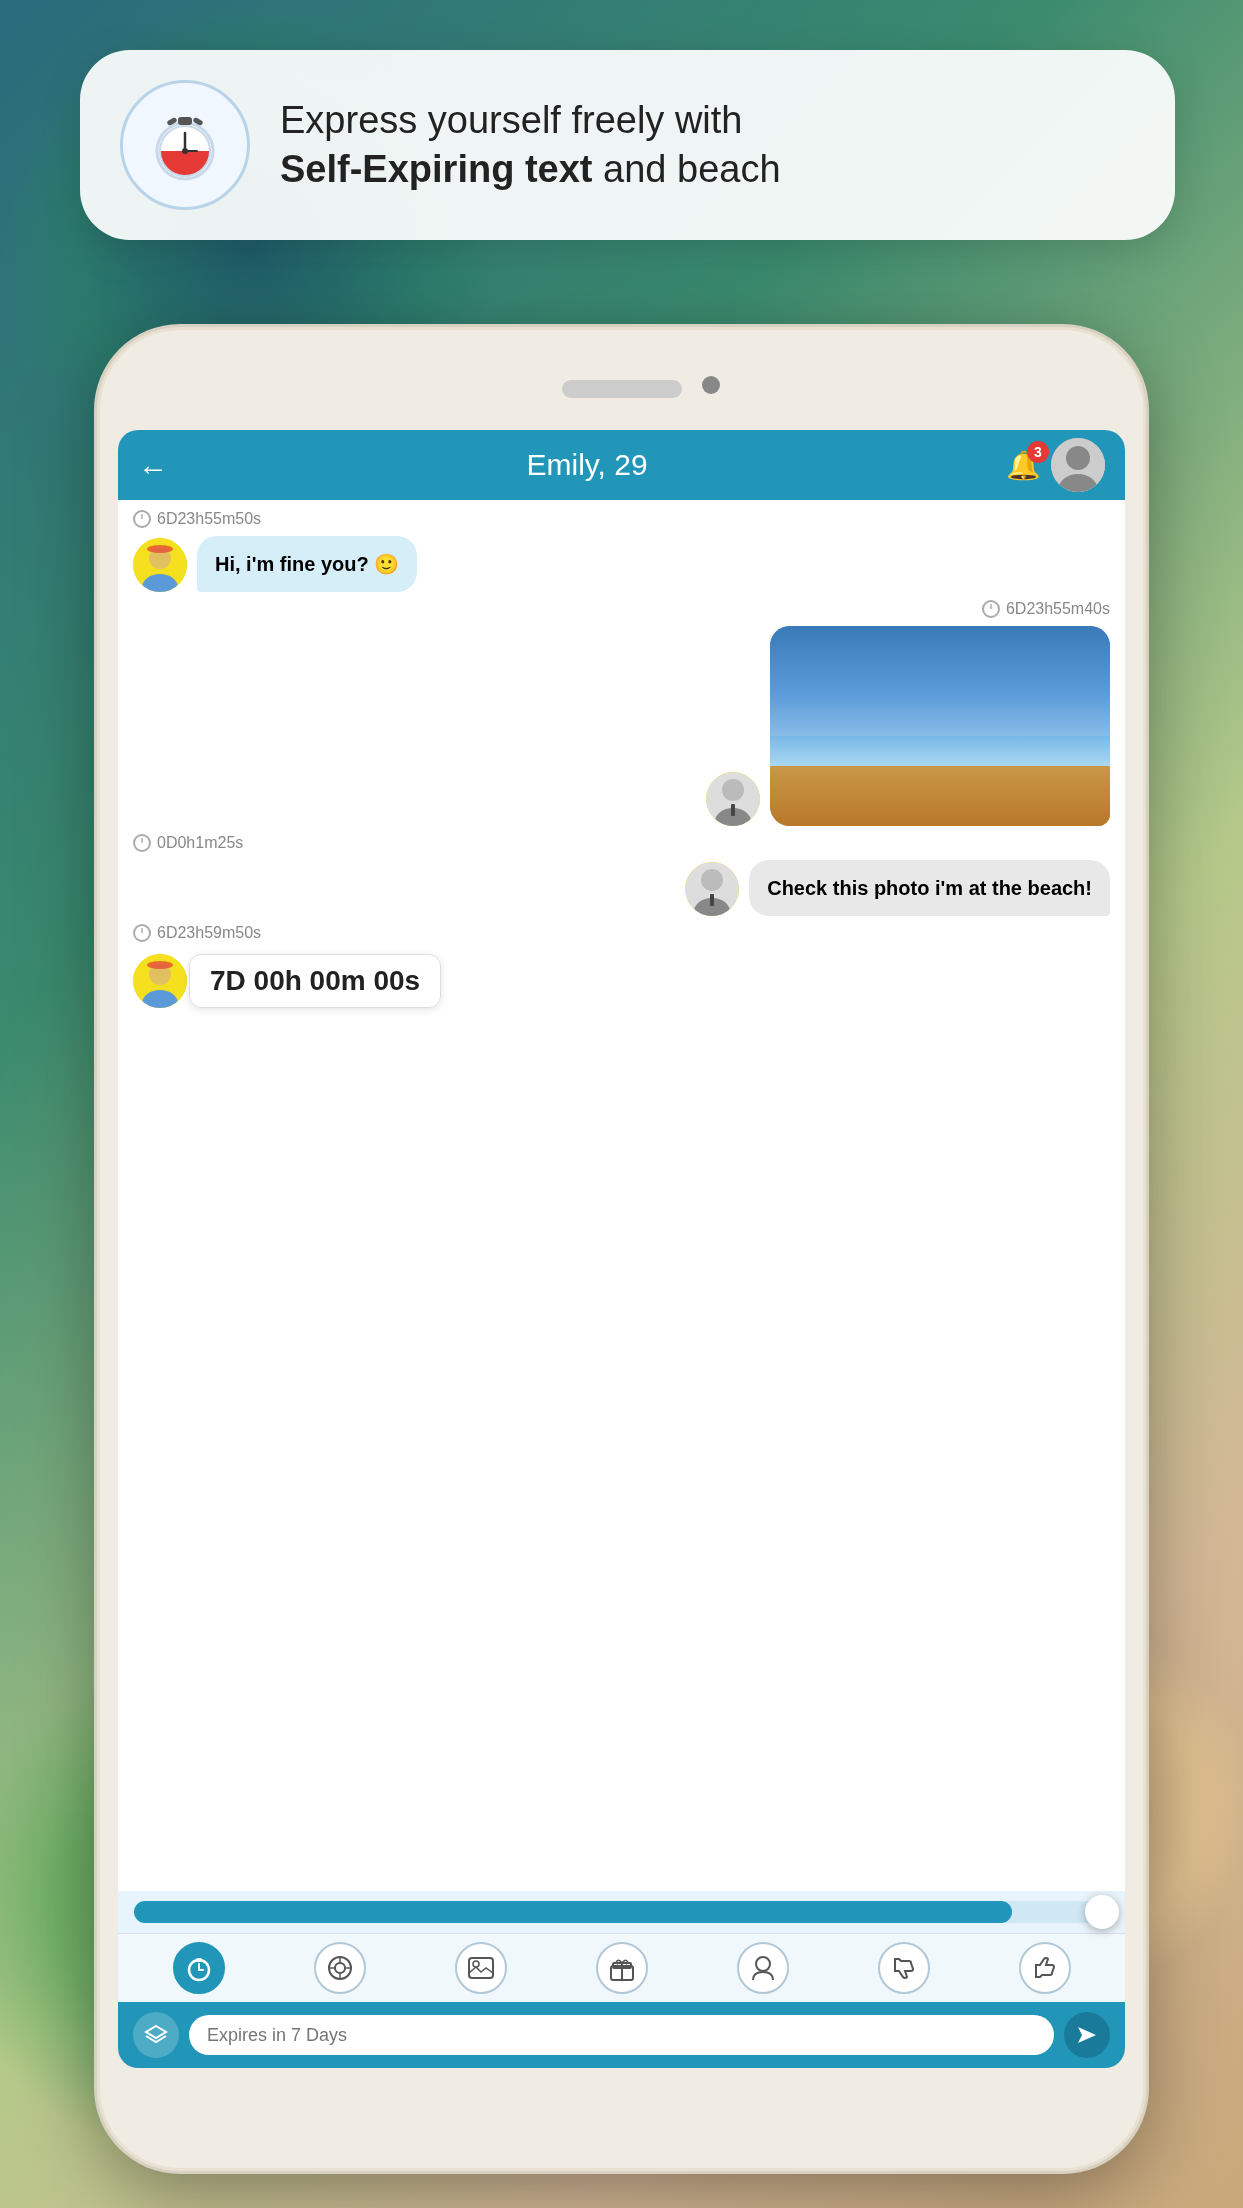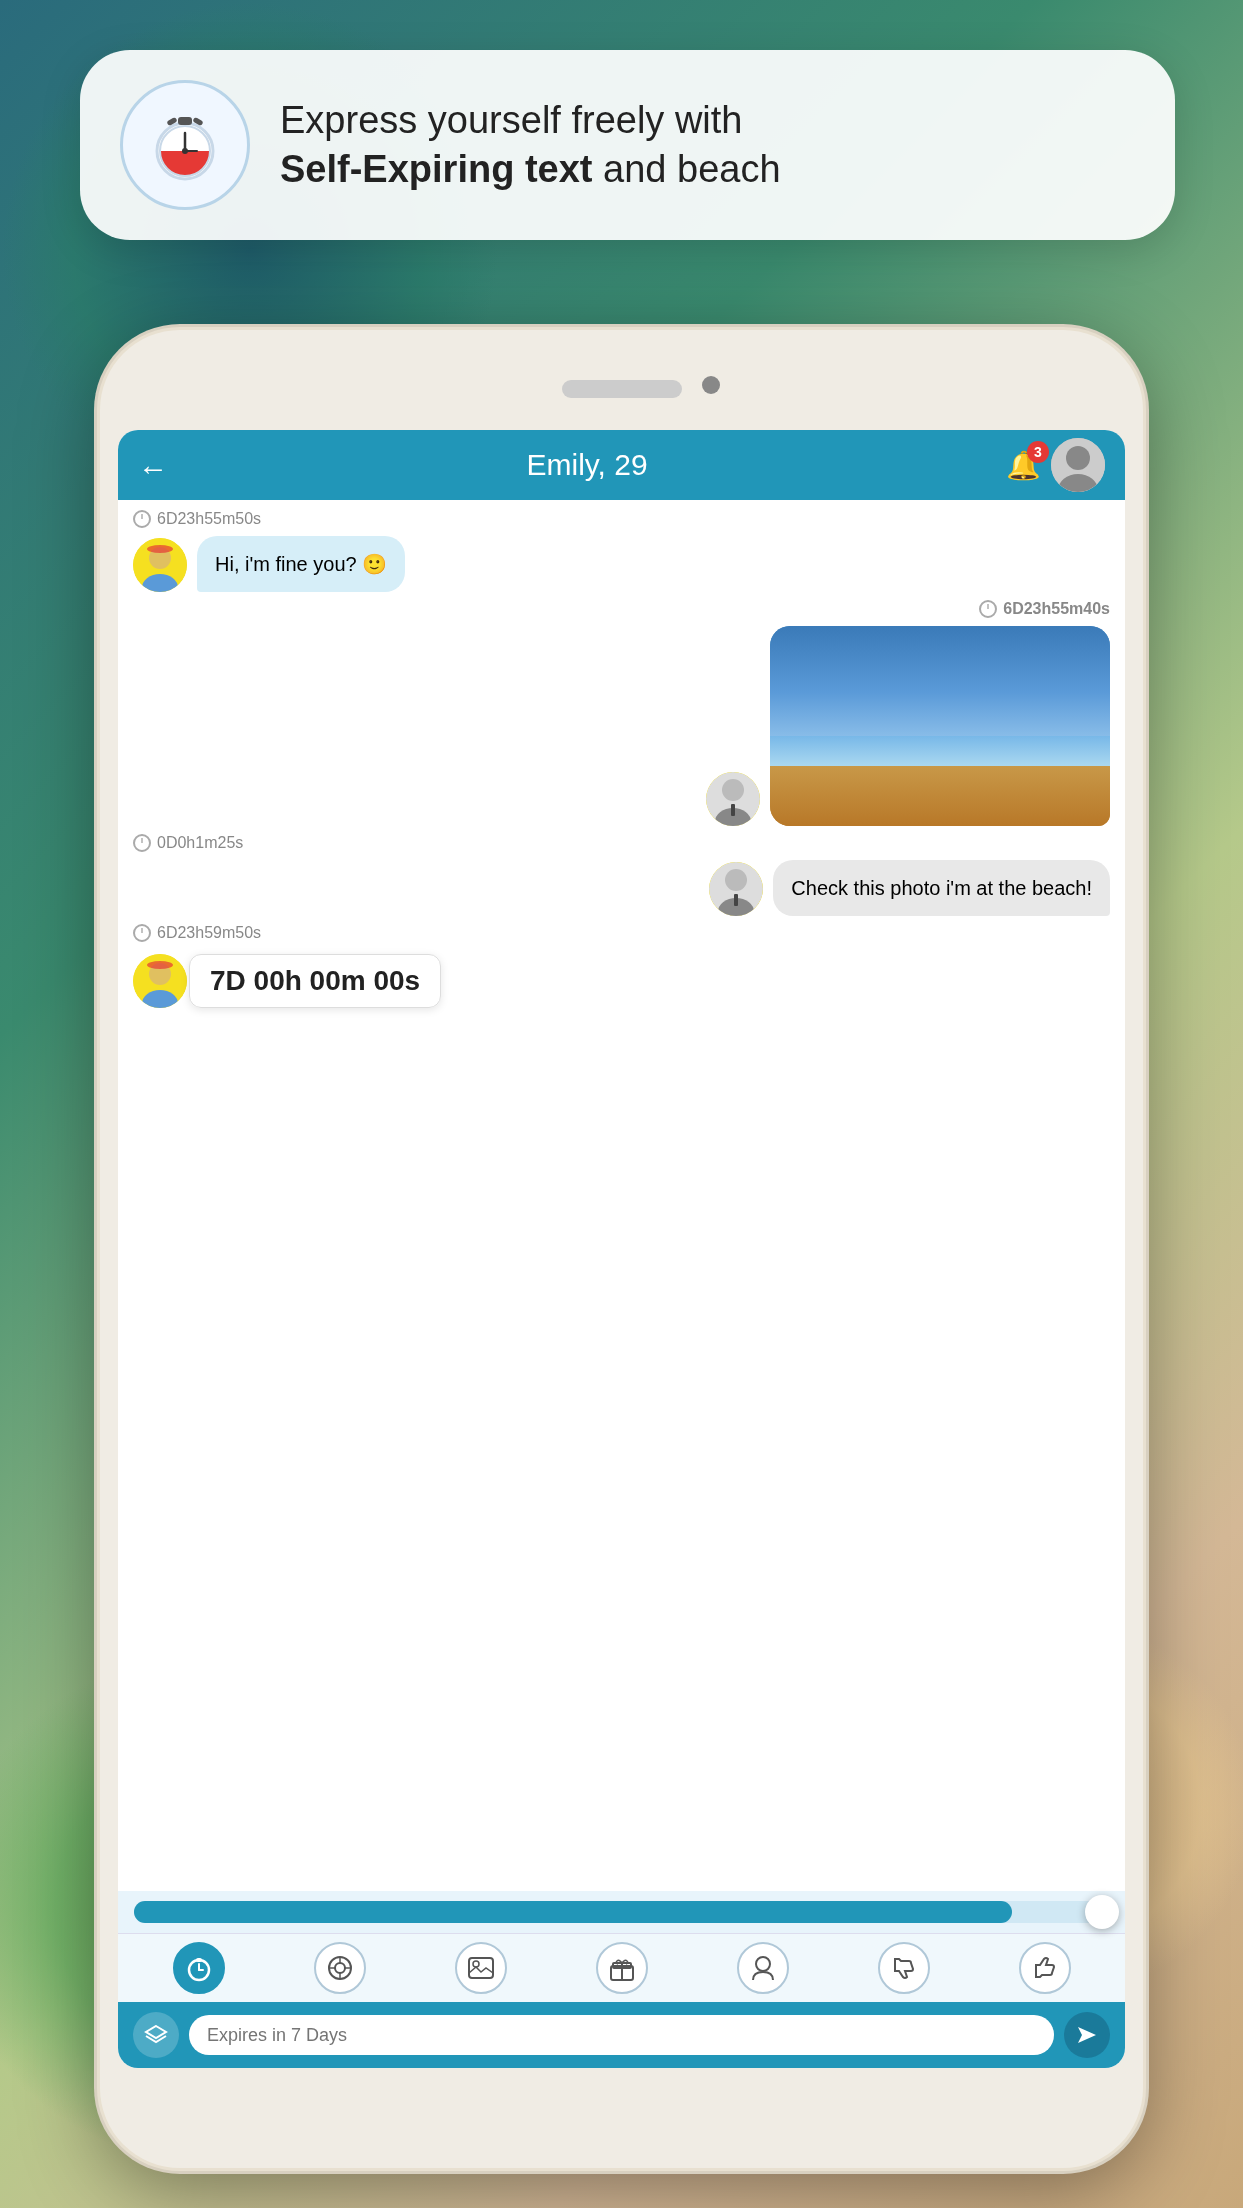--- a/index.html
+++ b/index.html
@@ -186,21 +186,21 @@
 
     
     .timer-stamp {
       display: flex;
       align-items: center;
       gap: 6px;
       font-size: 16px;
       color: #888;
     }
     .timer-stamp.left { align-self: flex-start; }
-    .timer-stamp.right { align-self: flex-end; font-weight: bold; }
+    .timer-stamp.right { align-self: flex-end; }
     .clock-icon-small {
       width: 18px;
       height: 18px;
       border-radius: 50%;
       border: 2px solid #aaa;
       position: relative;
       display: inline-block;
       flex-shrink: 0;
     }
     .clock-icon-small::before {
@@ -231,20 +231,21 @@
       background: linear-gradient(135deg, #f5e642, #e8d530);
     }
 
     .msg-bubble {
       max-width: 68%;
       padding: 14px 18px;
       border-radius: 20px;
       font-size: 20px;
       line-height: 1.4;
       position: relative;
+      font-weight: bold;
     }
     .msg-bubble.left-bubble {
       background: #d6eef8;
       border-bottom-left-radius: 4px;
     }
     .msg-bubble.right-bubble {
       background: #e8e8e8;
       border-bottom-right-radius: 4px;
     }
 

